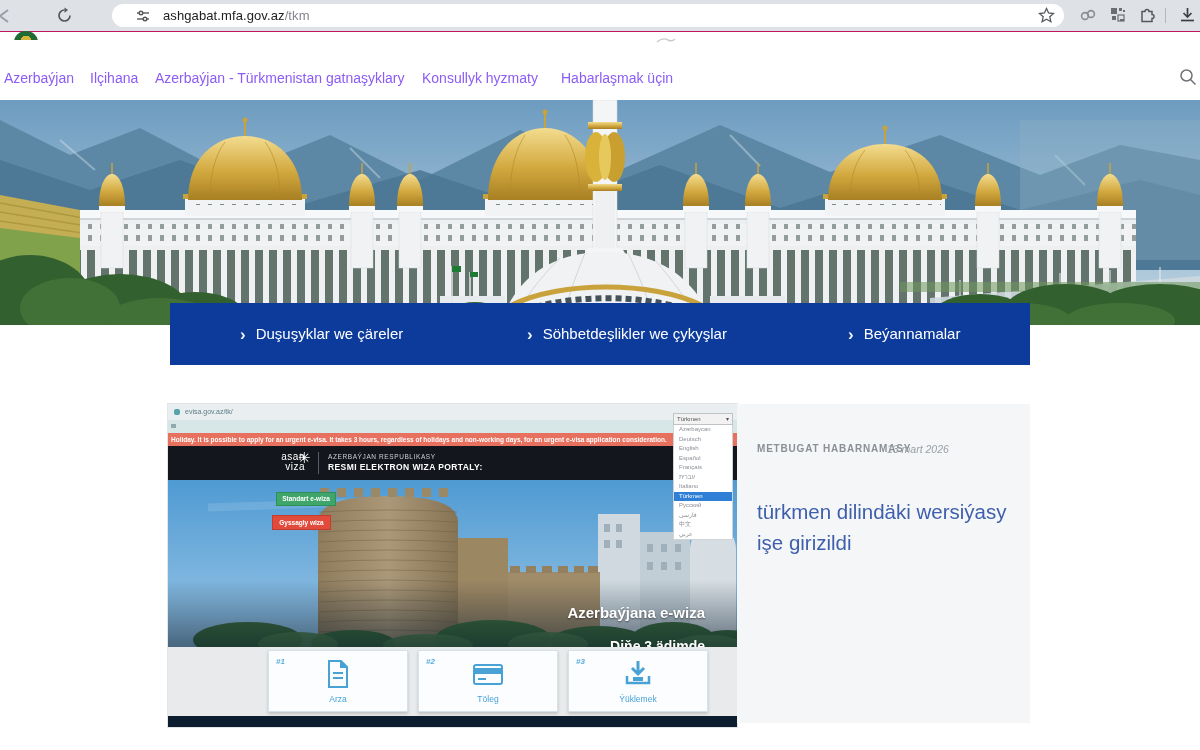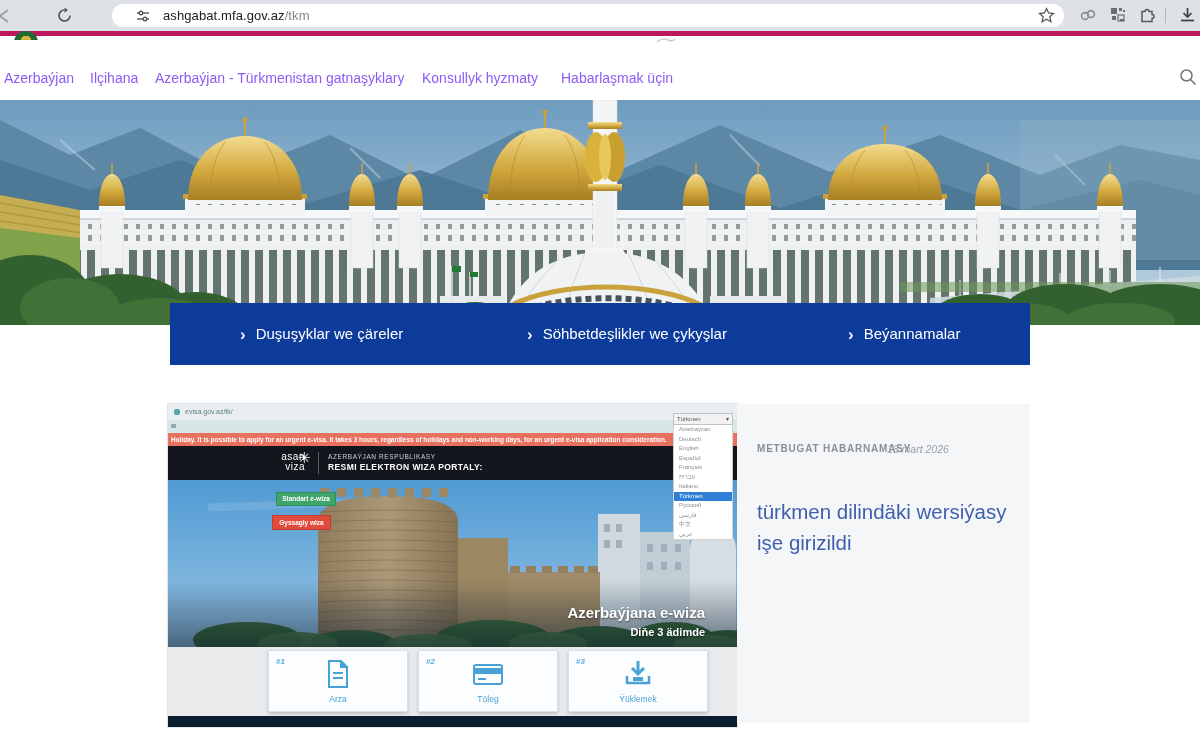--- a/index.html
+++ b/index.html
@@ -1,20 +1,20 @@
 <!DOCTYPE html>
 <html><head>
 <meta charset="utf-8">
 <style>
   html,body{margin:0;padding:0}
   body{width:1200px;height:750px;position:relative;overflow:hidden;background:#fff;
        font-family:"Liberation Sans",sans-serif;-webkit-font-smoothing:antialiased}
   .abs{position:absolute}
   
-  #chrome{left:0;top:0;width:1200px;height:31px;background:#dee1e6;border-bottom:5px solid #be185d}
+  #chrome{left:0;top:0;width:1200px;height:31px;background:#dee1e6;border-bottom:1px solid #be185d}
   #urlpill{left:112px;top:4px;width:952px;height:23px;background:#fff;border-radius:12px}
   #urltext{left:163px;top:8px;font-size:13px;color:#202124;letter-spacing:.1px}
   #urltext .path{color:#83878d}
   .chromeicon svg{display:block}
   
   #emblem-clip{left:14px;top:31px;width:24px;height:9px;overflow:hidden}
   #emblem{width:24px;height:22px;border-radius:50%;background:radial-gradient(circle at 50% 45%,#d8b43c 0 30%,#1f6b33 31% 70%,#14522a 71%)}
   #squiggle{left:656px;top:31px;width:20px;height:9px;opacity:.55}
   .navitem{top:70px;font-size:14px;color:#8b5cf6;cursor:pointer;white-space:nowrap}
   #navsearch{left:1179px;top:68px;width:18px;height:18px;cursor:pointer}
@@ -43,21 +43,21 @@
   .ebtn{color:#fff;font-size:6.5px;font-weight:bold;text-align:center;cursor:pointer}
   #e-btn-std{left:108px;top:88px;width:58px;height:12px;line-height:12px;background:#3fa56b;border:1px solid #2f8f57}
   #e-btn-urg{left:104px;top:111px;width:57px;height:13px;line-height:13px;background:#e24b3c;border:1px solid #c43c2f}
   #e-dd{left:505px;top:9px;width:60px}
   #e-ddhead{width:60px;height:12px;background:#f2f2f2;border:1px solid #bfc3c6;box-sizing:border-box;
             font-size:6px;color:#555;line-height:10px;padding:0 3px;display:flex;justify-content:space-between;cursor:pointer}
   #e-ddlist{width:60px;background:#fff;border:1px solid #cfd3d6;border-top:none;box-sizing:border-box}
   .ddit{height:9.5px;line-height:9.5px;font-size:6px;color:#8a8f96;padding-left:5px;cursor:pointer}
   .ddit.sel{background:#2f7fd6;color:#fff}
   #e-tag1{right:32px;top:200px;color:#fff;font-size:15px;font-weight:bold;text-shadow:0 1px 2px rgba(0,0,0,.5)}
-  #e-tag2{right:32px;top:222px;color:#fff;font-size:11px;font-weight:bold;text-shadow:0 1px 2px rgba(0,0,0,.5)}
+  #e-tag2{right:32px;top:234px;color:#fff;font-size:14px;font-weight:bold;text-shadow:0 1px 2px rgba(0,0,0,.5)}
   #e-gray{left:0;top:243px;width:569px;height:69px;background:#e8eaeb}
   .stepcard{top:246px;width:140px;height:62px;background:#fbfdfe;border:1px solid #d6e2ea;
             box-shadow:0 2px 3px rgba(0,0,0,.18);box-sizing:border-box;cursor:pointer}
   .stepnum{position:absolute;left:7px;top:6px;font-size:8px;color:#58aedd;font-weight:bold;font-style:italic}
   .stepicon{position:absolute;left:50%;top:9px;transform:translateX(-50%)}
   .steplabel{position:absolute;left:0;bottom:7px;width:100%;text-align:center;font-size:8.5px;color:#48a2d6}
   #e-navy{left:0;top:312px;width:569px;height:11px;background:#0c1d30}
   
   #npanel{left:737px;top:404px;width:293px;height:319px;background:#f5f6f7}
   #nkicker{left:20px;top:39px;font-size:10px;font-weight:bold;color:#8b9096;letter-spacing:.8px}

